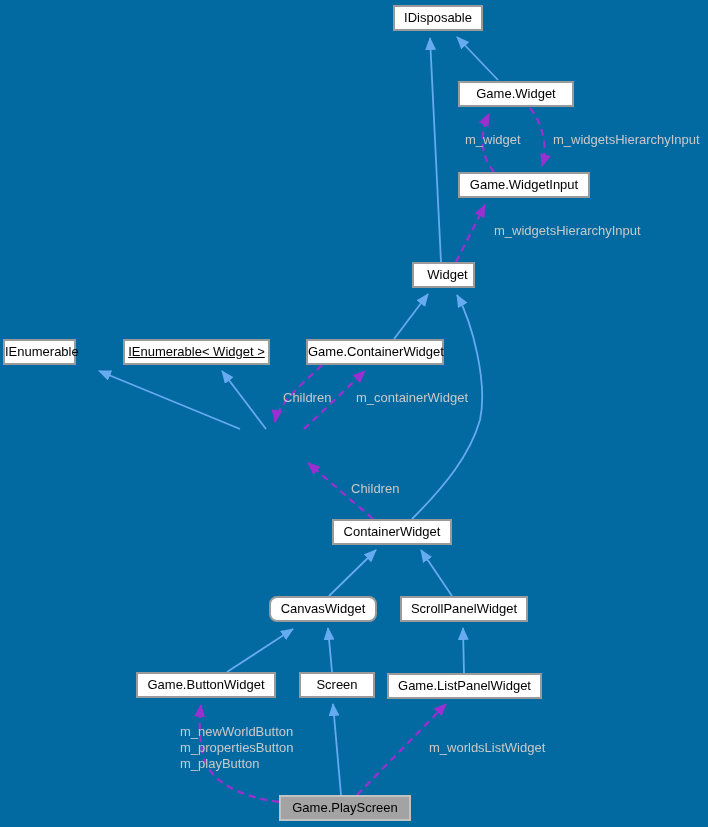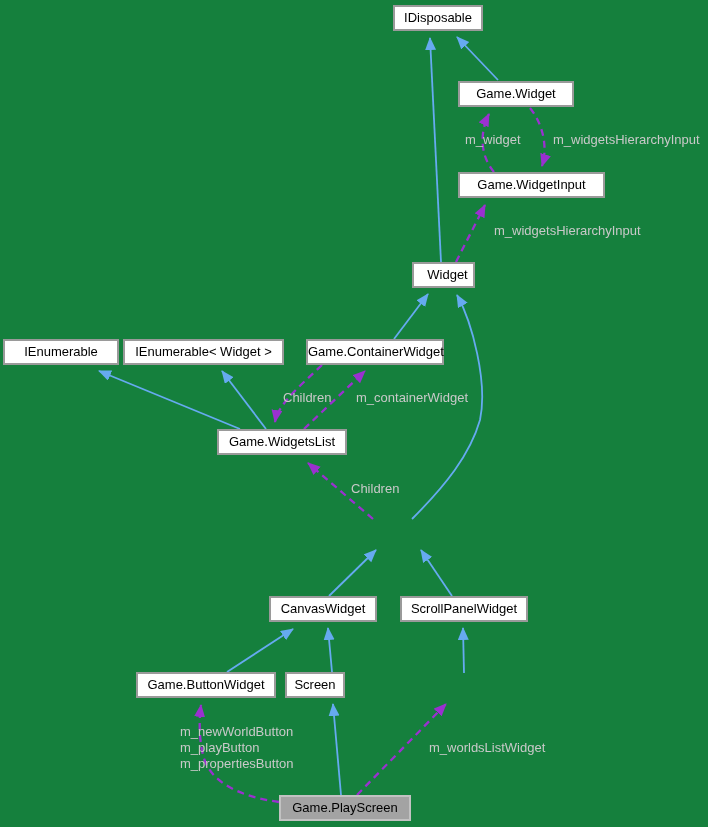--- a/index.html
+++ b/index.html
@@ -4,21 +4,21 @@
 <style>
   html, body {
     margin: 0;
     padding: 0;
     background: #000;
   }
   #stage {
     position: relative;
     width: 708px;
     height: 827px;
-    background: #15803d;
+    background: #0369a1;
     font-family: "Liberation Sans", sans-serif;
     overflow: hidden;
   }
   #edges {
     position: absolute;
     left: 0;
     top: 0;
     width: 708px;
     height: 827px;
   }
@@ -94,40 +94,41 @@
       <path d="M322,365 C300,386 278,404 275,422" marker-end="url(#arrow-purple)"></path>
       <path d="M304,429 L365,371" marker-end="url(#arrow-purple)"></path>
       <path d="M373,519 L308,463" marker-end="url(#arrow-purple)"></path>
       <path d="M279,802 C243,797 210,784 203,755 C199,737 199,722 201,705" marker-end="url(#arrow-purple)"></path>
       <path d="M357,795 L446,704" marker-end="url(#arrow-purple)"></path>
     </g>
   </svg>
 
   <div class="node" style="left:393px; top:5px;   width:90px;">IDisposable</div>
   <div class="node" style="left:458px; top:81px;  width:116px;">Game.Widget</div>
-  <div class="node" style="left:458px; top:172px; width:147px;">Game.WidgetInput</div>
+  <div class="node" style="left:458px; top:172px; width:132px;">Game.WidgetInput</div>
   <div class="node" style="left:412px; top:262px; width:63px;padding-left:8px;">Widget</div>
-  <div class="node" style="left:3px;   top:339px; width:116px;">IEnumerable</div>
-  <div class="node" style="left:123px; top:339px; width:161px;">IEnumerable&lt; Widget &gt;</div>
+  <div class="node" style="left:3px;   top:339px; width:73px;">IEnumerable</div>
+  <div class="node" style="left:123px; top:339px; width:147px;text-decoration:underline;">IEnumerable&lt; Widget &gt;</div>
   <div class="node" style="left:306px; top:339px; width:138px;">Game.ContainerWidget</div>
-  <div class="node" style="left:217px; top:429px; width:130px;">Game.WidgetsList</div>
-  <div class="node" style="left:269px; top:596px; width:108px;">CanvasWidget</div>
+  <div class="node" style="left:332px; top:519px; width:120px;">ContainerWidget</div>
+  <div class="node" style="left:269px; top:596px; width:108px;border-radius:8px;">CanvasWidget</div>
   <div class="node" style="left:136px; top:672px; width:140px;">Game.ButtonWidget</div>
   <div class="node" style="left:400px; top:596px; width:128px;">ScrollPanelWidget</div>
-  <div class="node" style="left:285px; top:672px; width:60px;">Screen</div>
+  <div class="node" style="left:299px; top:672px; width:76px;">Screen</div>
+  <div class="node" style="left:387px; top:673px; width:155px;">Game.ListPanelWidget</div>
   <div class="node focus" style="left:279px; top:795px; width:132px;">Game.PlayScreen</div>
 
   <div class="edge-label" style="left:465px; top:133px;">m_widget</div>
   <div class="edge-label" style="left:553px; top:133px;">m_widgetsHierarchyInput</div>
   <div class="edge-label" style="left:494px; top:224px;">m_widgetsHierarchyInput</div>
   <div class="edge-label" style="left:283px; top:391px;">Children</div>
   <div class="edge-label" style="left:356px; top:391px;">m_containerWidget</div>
   <div class="edge-label" style="left:351px; top:482px;">Children</div>
 
   <div class="edge-label multiline" style="left:180px; top:725px;">
     <span>m_newWorldButton</span>
+    <span>m_propertiesButton</span>
     <span>m_playButton</span>
-    <span>m_propertiesButton</span>
   </div>
 
   <div class="edge-label" style="left:429px; top:741px;">m_worldsListWidget</div>
 
 </div>
 
 </body></html>

